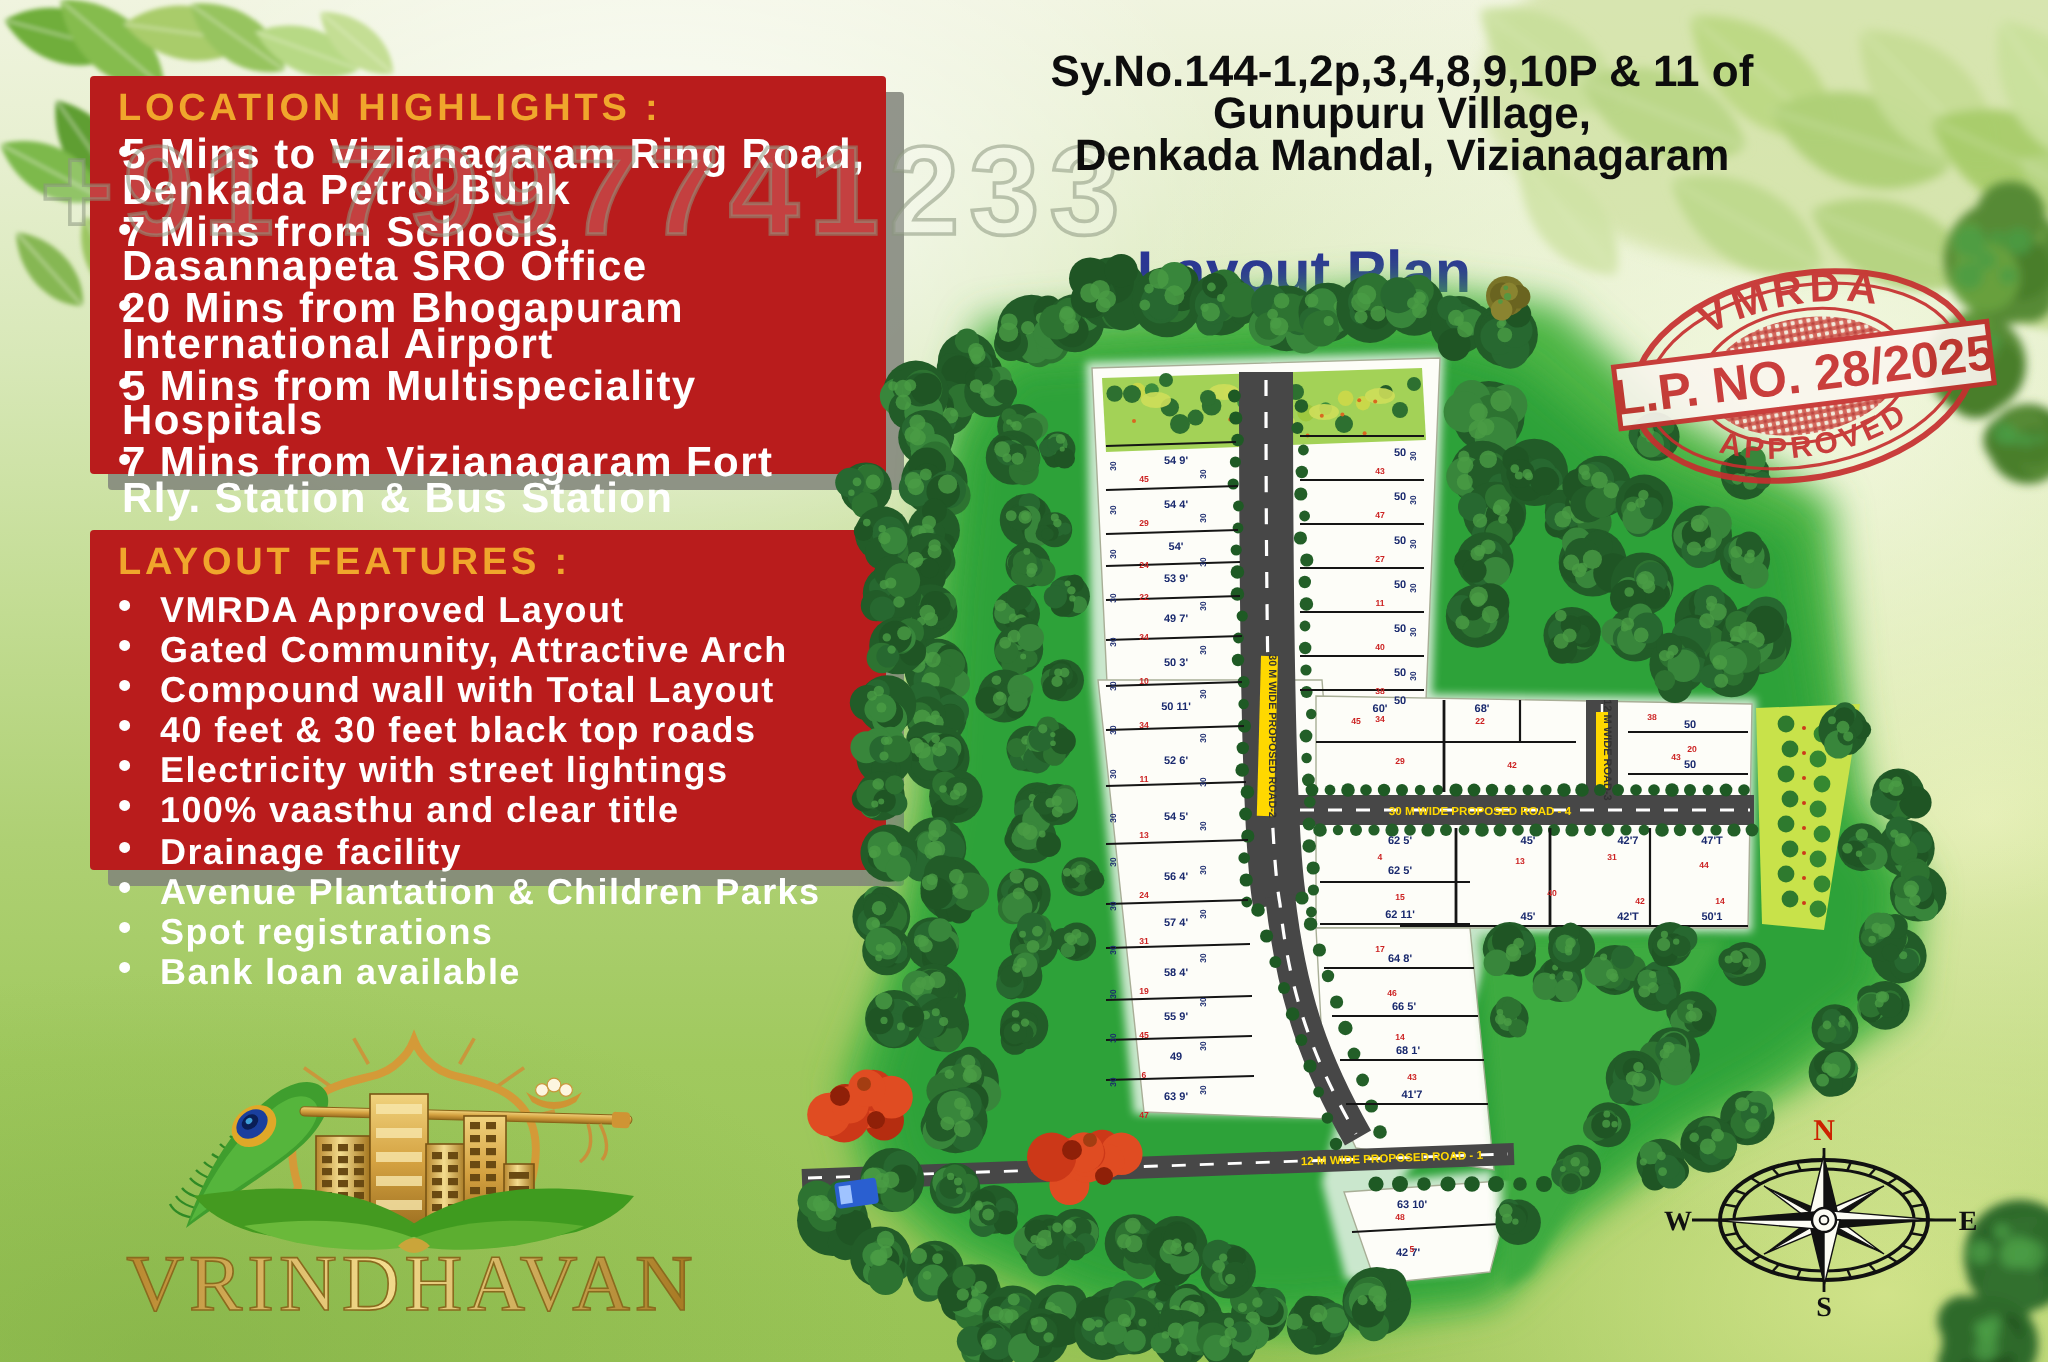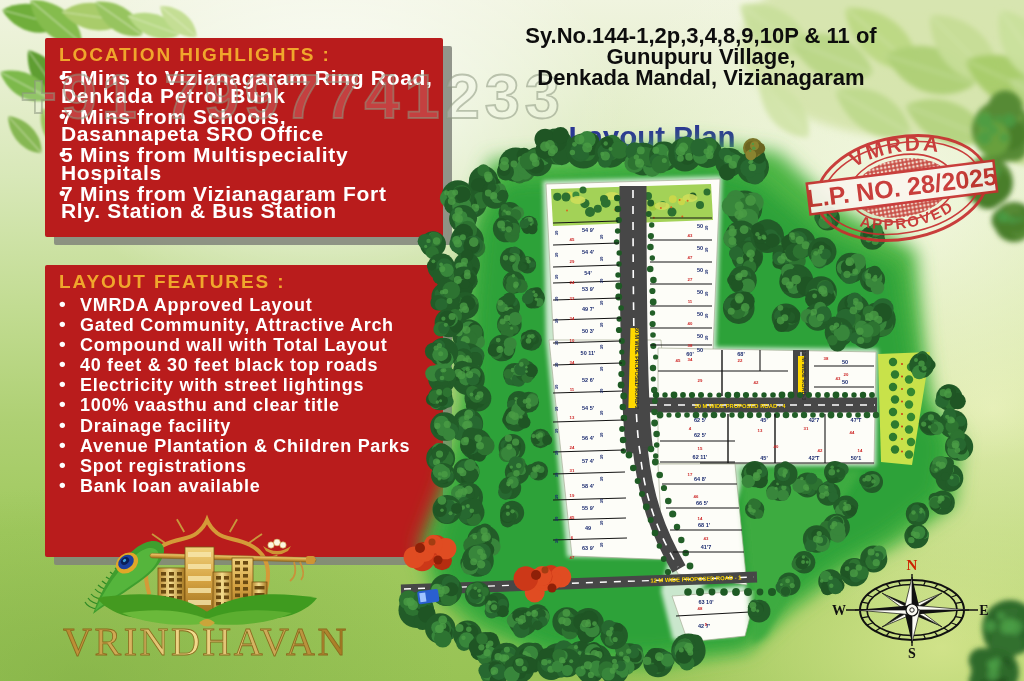--- a/index.html
+++ b/index.html
@@ -256,26 +256,27 @@
 </g>
 </svg>
 
 <div class="gbox" style="left:45px;top:38px;height:199px;">
 
 <div class="bh">LOCATION HIGHLIGHTS :</div>
 
 <div>
 <div class="it">5 Mins to Vizianagaram Ring Road,<br>Denkada Petrol Bunk</div>
 <div class="it">7 Mins from Schools,<br>Dasannapeta SRO Office</div>
+<div class="it">20 Mins from Bhogapuram<br>International Airport</div>
 <div class="it">5 Mins from Multispeciality Hospitals</div>
 <div class="it">7 Mins from Vizianagaram Fort<br>Rly. Station &amp; Bus Station</div>
 </div>
   </div>
 
-<div class="gbox" style="left:45px;top:265px;height:292px;">
+<div class="gbox" style="left:45px;top:265px;height:170px;">
 
 <div class="bh" style="padding-bottom:2px;">LAYOUT FEATURES :</div>
 
 <div>
 <div class="it2">VMRDA Approved Layout</div>
 <div class="it2">Gated Community, Attractive Arch</div>
 <div class="it2">Compound wall with Total Layout</div>
 <div class="it2">40 feet &amp; 30 feet black top roads</div>
 <div class="it2">Electricity with street lightings</div>
 <div class="it2">100% vaasthu and clear title</div>

